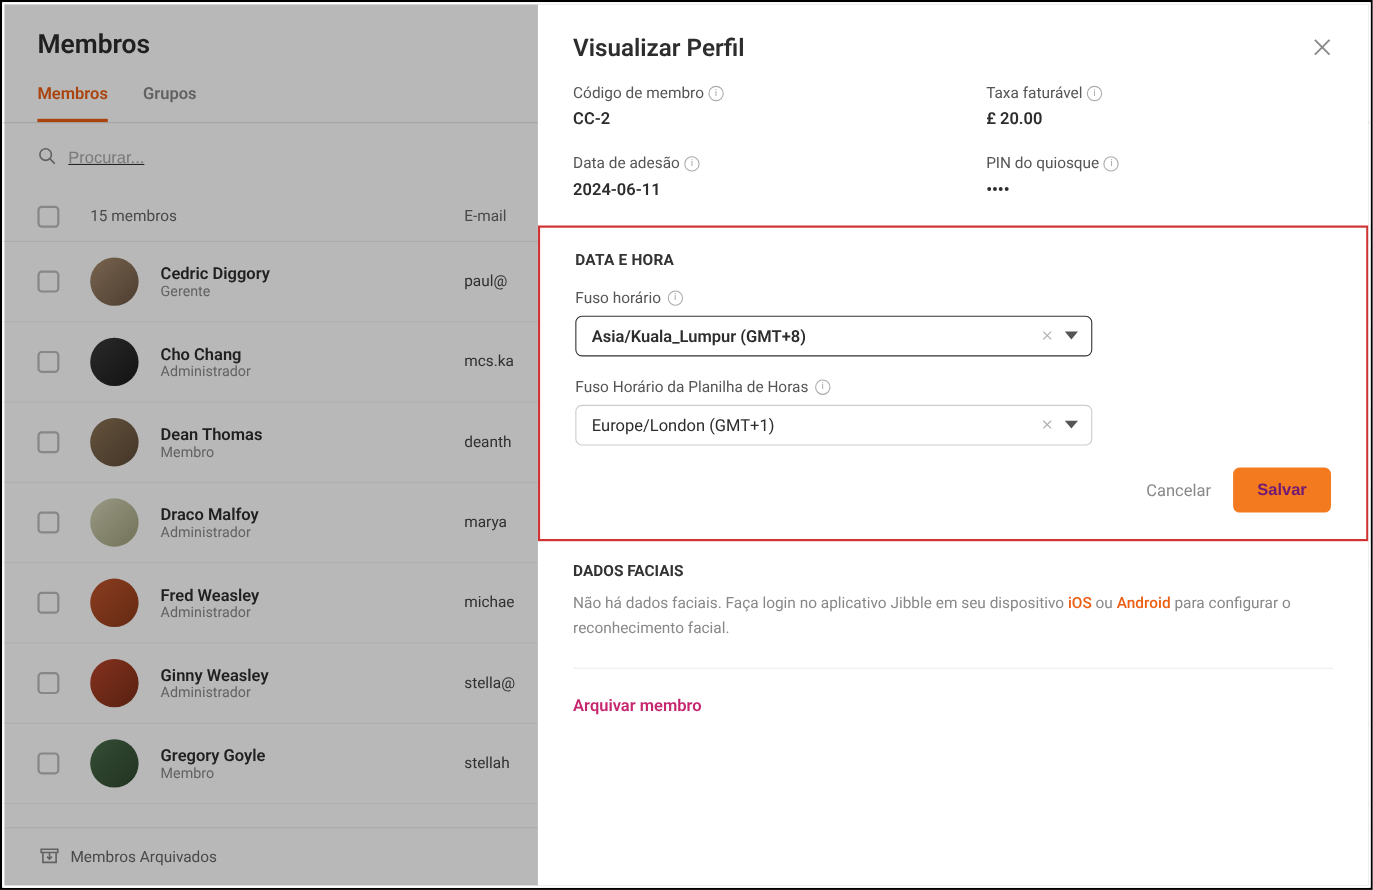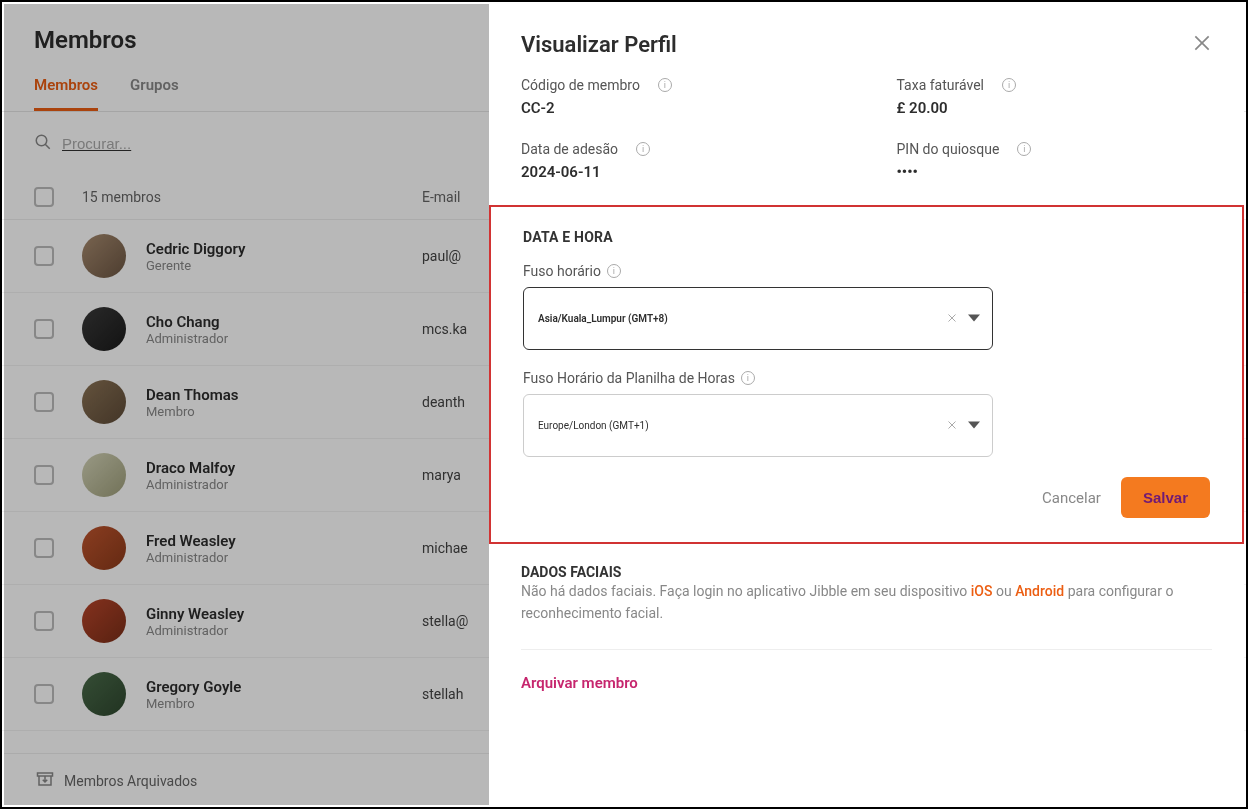--- a/index.html
+++ b/index.html
@@ -44,41 +44,41 @@
 
 .panel { position: absolute; top: 2px; right: 2px; bottom: 2px; width: 755px; background: #fff; z-index: 10; display: flex; flex-direction: column; }
 .panel-header { display: flex; justify-content: space-between; align-items: center; padding: 28px 32px 20px; }
 .panel-title { font-size: 22px; font-weight: 600; }
 .close-btn { cursor: pointer; }
 .close-btn svg { width: 20px; height: 20px; stroke: #888; }
 .panel-body { flex: 1; overflow-y: auto; padding: 0 32px 24px; }
 .info-grid { display: flex; gap: 60px; }
 .info-col { flex: 1; }
 .info-item { margin-bottom: 24px; }
-.info-label { font-size: 14px; color: #555; display: flex; align-items: center; gap: 18px; margin-bottom: 6px; }
+.info-label { font-size: 14px; color: #555; display: flex; align-items: center; gap: 4px; margin-bottom: 6px; }
 .info-icon { width: 14px; height: 14px; border: 1px solid #aaa; border-radius: 50%; display: inline-flex; align-items: center; justify-content: center; font-size: 9px; color: #aaa; }
 .info-value { font-size: 15px; font-weight: 600; color: #2d2d2d; }
 .send-pin { font-size: 14px; color: #555; margin-top: 10px; }
 .send-pin .link { color: #ec5e12; font-weight: 600; cursor: pointer; }
 .send-pin .or { margin: 0 6px; }
 
 .highlight-box { border: 2px solid #d13333; padding: 22px 0 24px 0; margin: 0 -32px 20px; }
 .highlight-inner { padding: 0 32px; }
 .section-title { font-size: 14px; font-weight: 700; color: #333; margin-bottom: 18px; letter-spacing: .2px; }
 .field { margin-bottom: 20px; max-width: 470px; }
 .field-label { font-size: 14px; color: #555; display: flex; align-items: center; gap: 6px; margin-bottom: 8px; }
-.select { position: relative; border: 1px solid #ccc; border-radius: 6px; height: 63px; display: flex; align-items: center; padding: 0 14px; cursor: pointer; font-size: 10px; }
+.select { position: relative; border: 1px solid #ccc; border-radius: 6px; height: 37px; display: flex; align-items: center; padding: 0 14px; cursor: pointer; font-size: 15px; }
 .select.focused { border: 1.5px solid #333; font-weight: 600; }
 .select-controls { position: absolute; right: 12px; display: flex; align-items: center; gap: 10px; }
 .select-controls svg { width: 12px; height: 12px; }
 .actions { display: flex; justify-content: flex-end; gap: 20px; align-items: center; padding-right: 0; }
 .cancel-btn { font-size: 15px; color: #888; cursor: pointer; }
 .save-btn { background: #f47a1f; color: #701a75; border: none; border-radius: 6px; padding: 12px 22px; font-size: 15px; font-weight: 600; cursor: pointer; }
 
-.section-title2 { font-size: 14px; font-weight: 700; color: #333; }
+.section-title2 { font-size: 14px; font-weight: 700; color: #333; margin-bottom: 10px; }
 .facial-text { font-size: 14px; color: #888; line-height: 1.6; margin-bottom: 24px; }
 .facial-text .link { color: #ec5e12; font-weight: 500; cursor: pointer; }
 .divider { border-top: 1px solid #eee; margin: 0 0 24px; }
 .archive-link { color: #c6266e; font-weight: 600; font-size: 15px; cursor: pointer; }
 </style>
 </head>
 <body>
 
 <div class="app">
   <div class="main">

